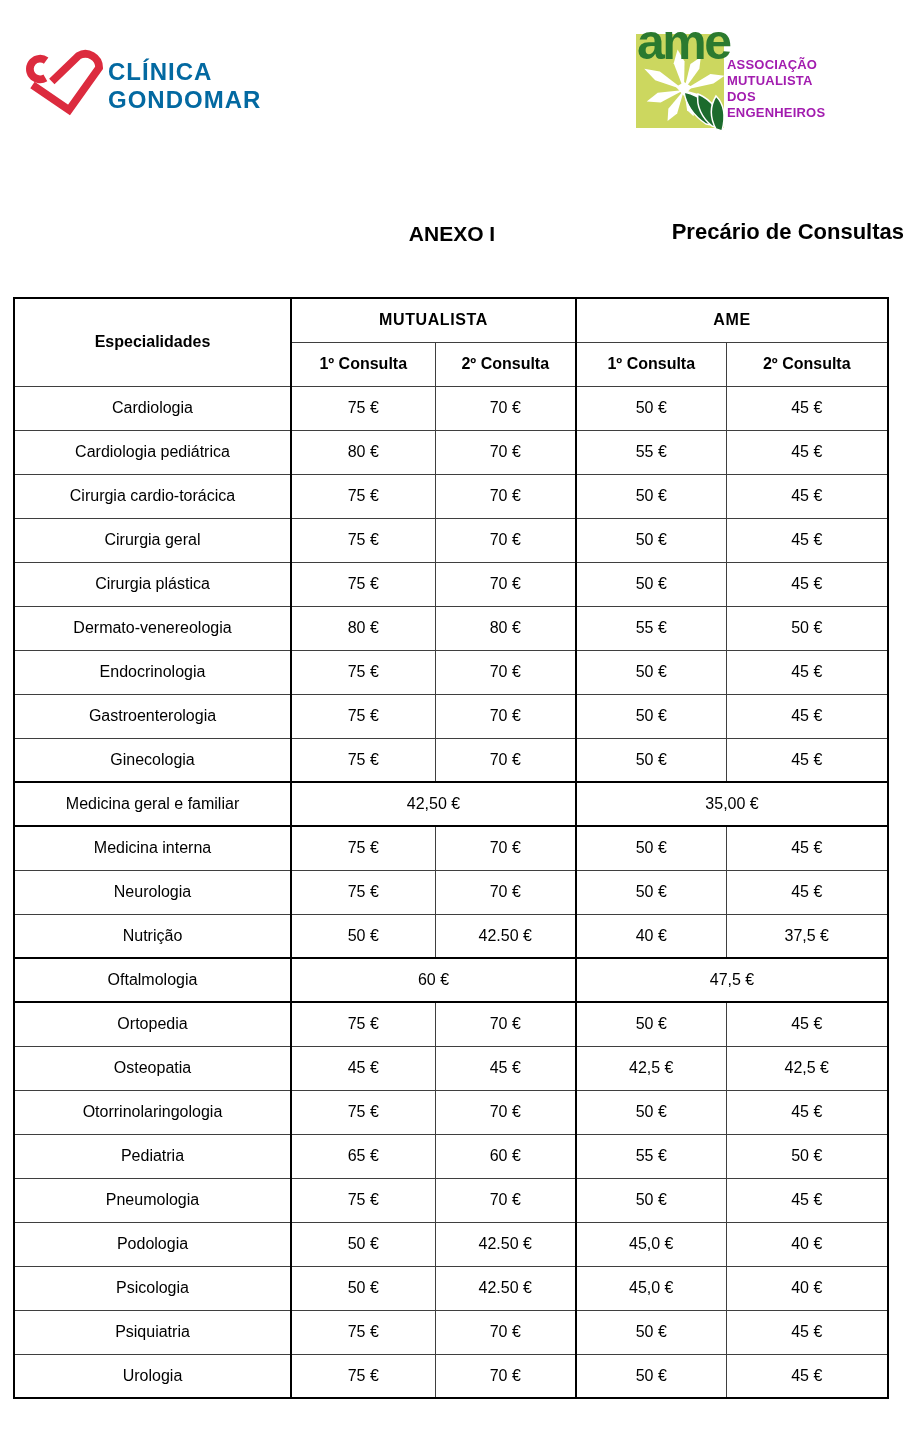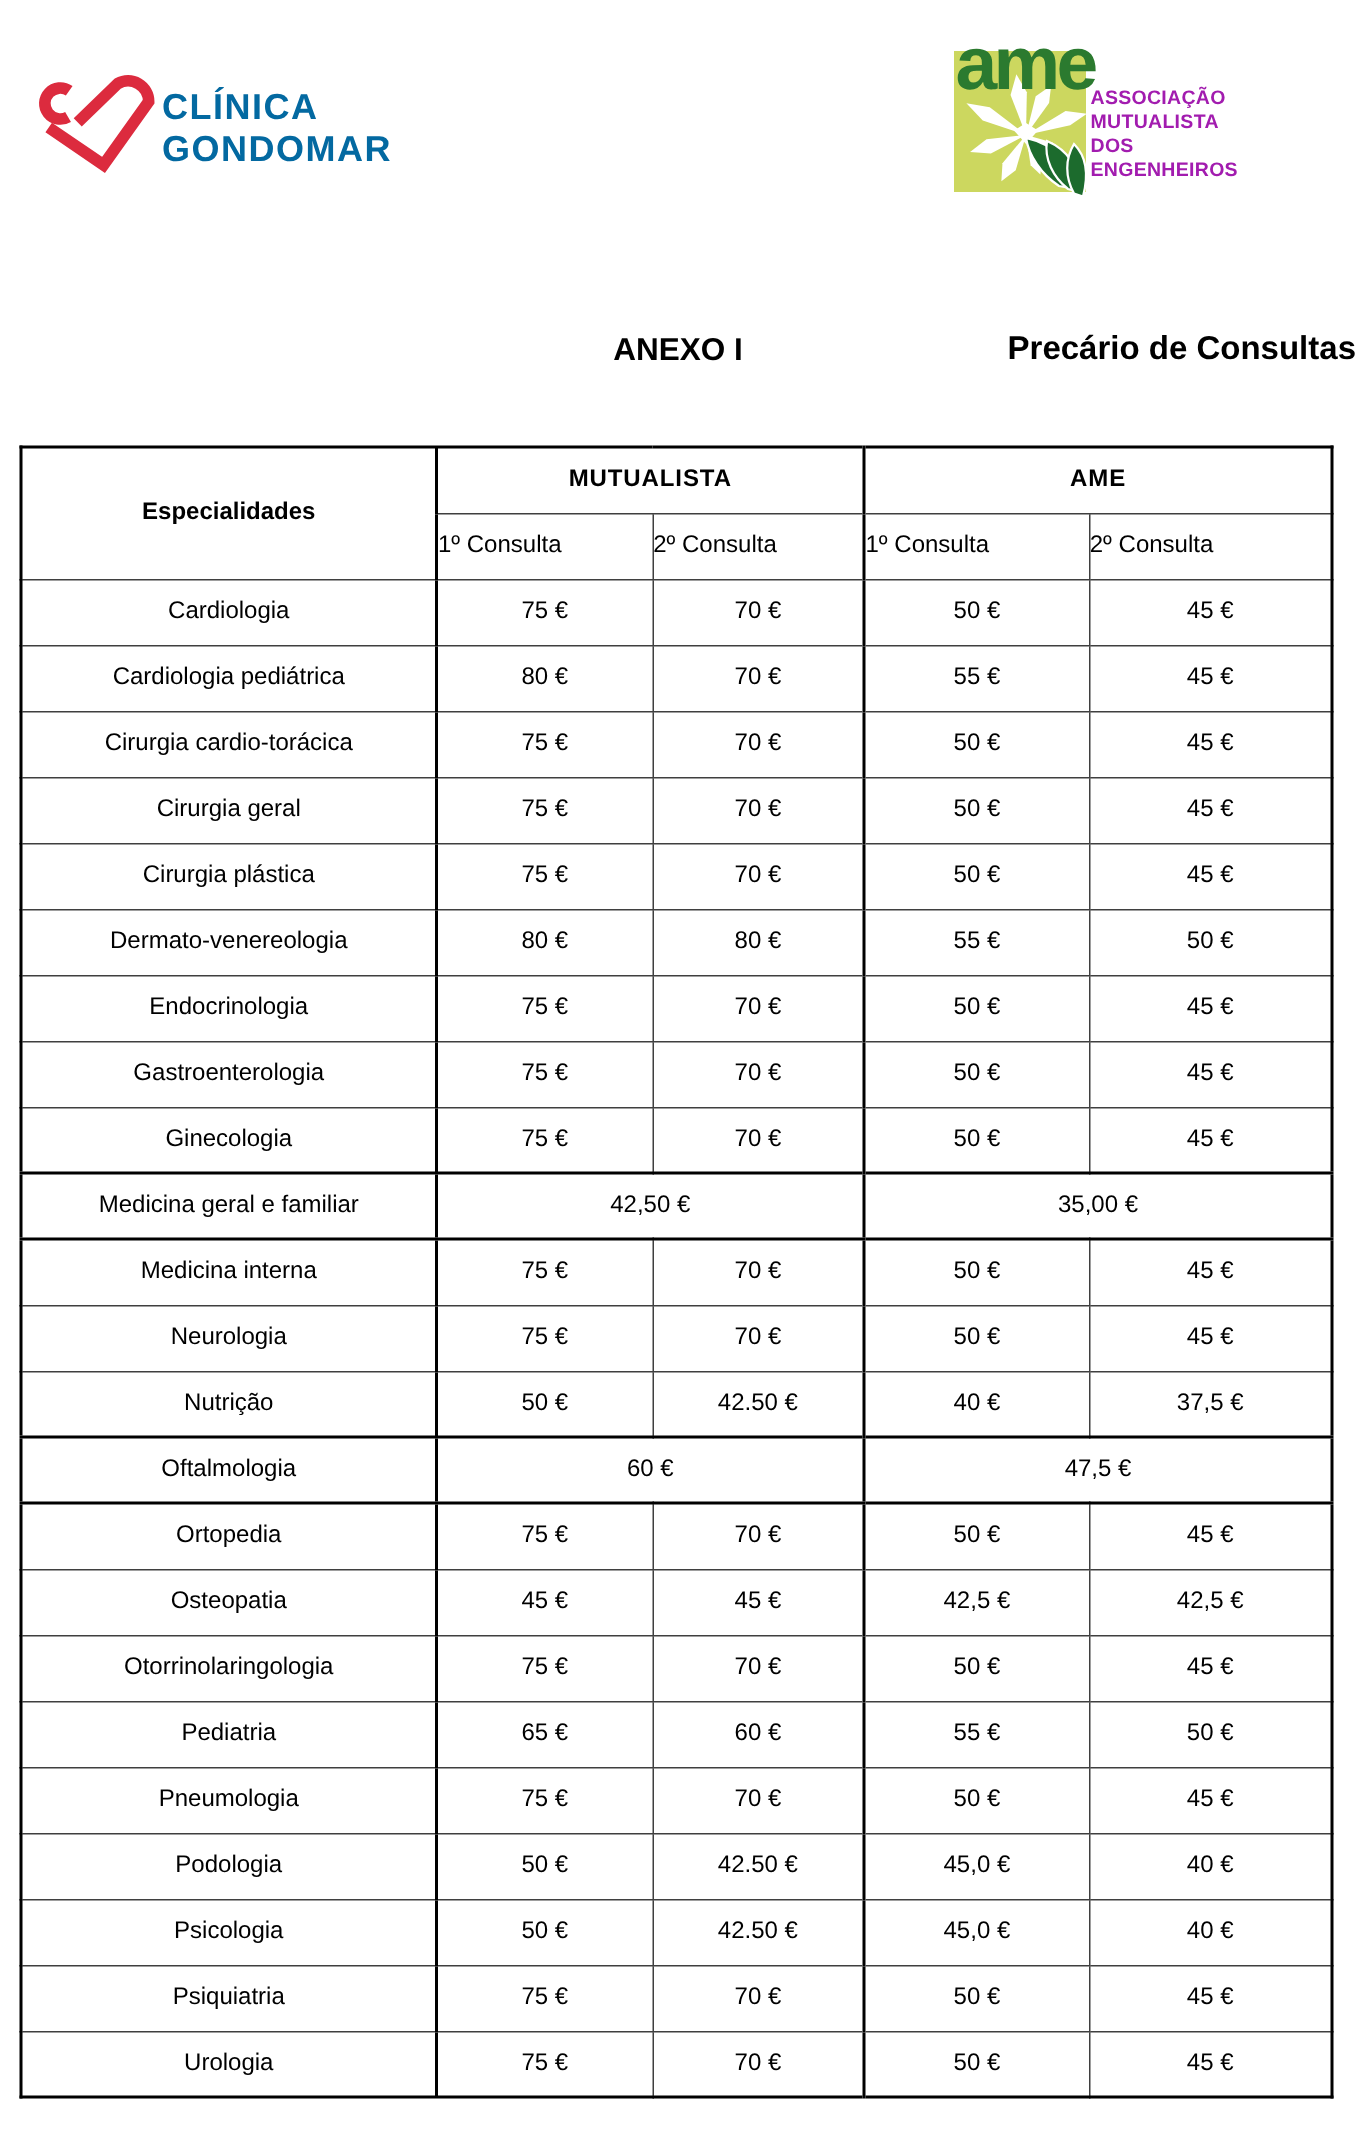--- a/index.html
+++ b/index.html
@@ -51,21 +51,21 @@
     font-size:16px;vertical-align:middle;box-sizing:border-box;
   }
   th.spec-header{
     text-align:center;padding-left:8px;font-size:16px;font-weight:bold;
     border-bottom:2px solid #000;
   }
   th.group-header{
     text-align:center;font-size:16.5px;font-weight:bold;letter-spacing:0.6px;
   }
   th.sub-header{
-    text-align:left;font-size:16.5px;font-weight:normal;
+    text-align:center;font-size:16.5px;font-weight:bold;
     border-bottom:2px solid #000;
   }
   td.spec-cell{text-align:center;padding-left:8px;}
   td.price-cell{text-align:center;}
   .sec-l{border-left:2px solid #000 !important;}
   tr.merged td{border-top:2px solid #000;border-bottom:2px solid #000;border-radius:14px;}
 </style>
 </head>
 <body>
 

